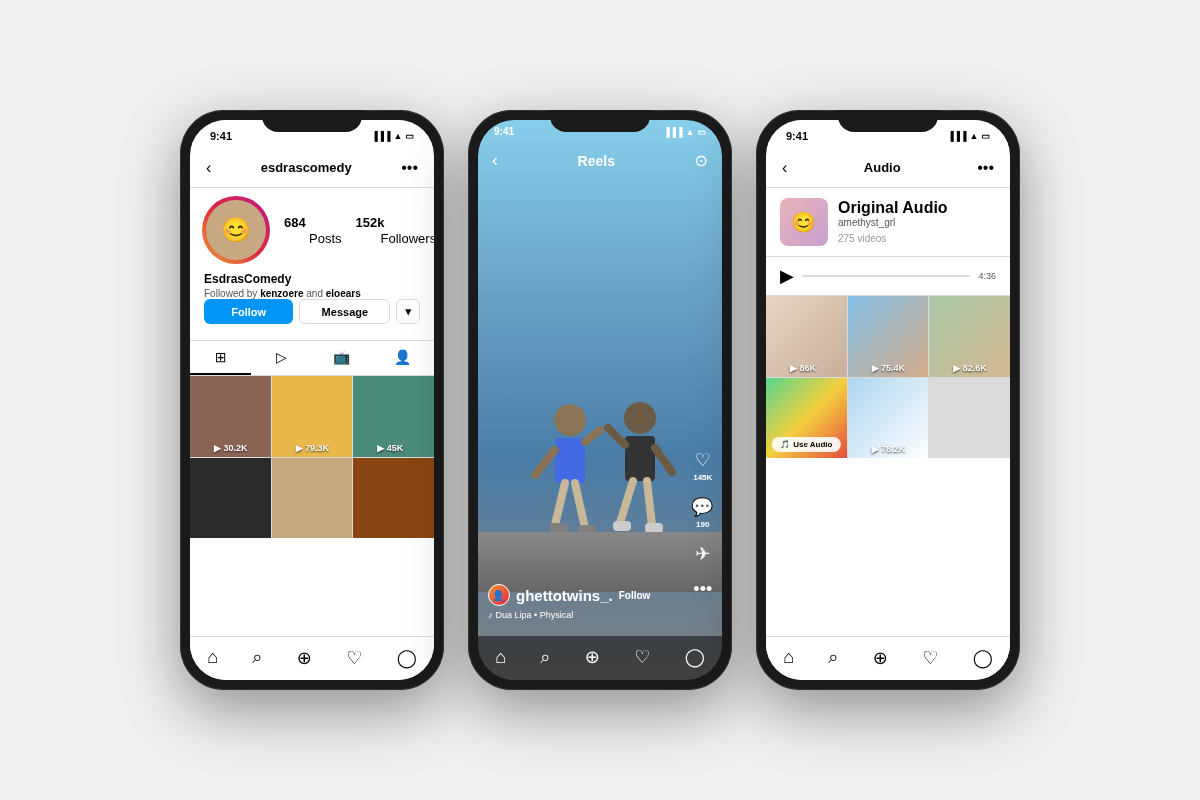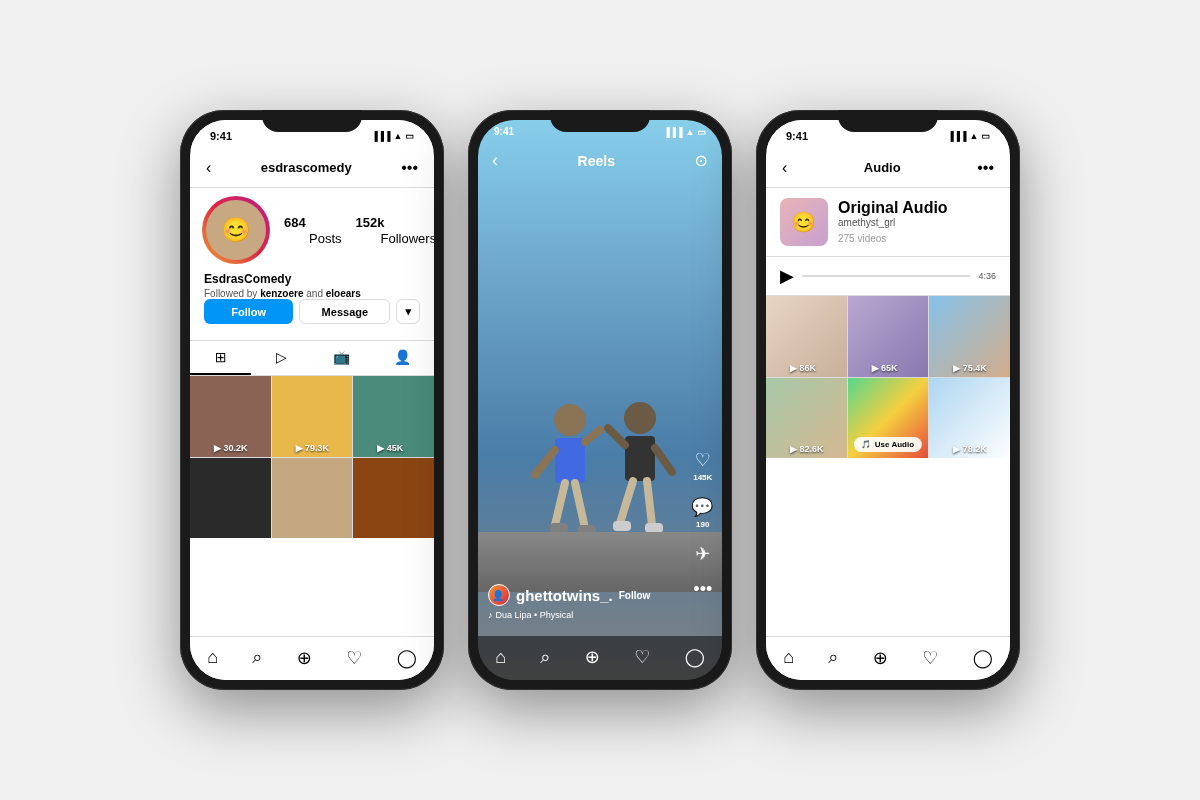--- a/index.html
+++ b/index.html
@@ -753,23 +753,20 @@
         <div class="audio-player">
           <span class="play-btn">▶</span>
           <div class="audio-progress"></div>
           <span class="audio-time">4:36</span>
         </div>
 
         <div class="audio-grid">
           <div class="audio-cell" style="background:linear-gradient(135deg,#E8D5C4,#C8B09A);">
             <div class="grid-cell-overlay">▶ 86K</div>
           </div>
-          <div class="audio-cell" style="background:linear-gradient(135deg,#B8A8D0,#8878B0);">
-            <div class="grid-cell-overlay">▶ 65K</div>
-          </div>
           <div class="audio-cell" style="background:linear-gradient(135deg,#85C1E9,#D4AC8A);">
             <div class="grid-cell-overlay">▶ 75.4K</div>
           </div>
           <div class="audio-cell" style="background:linear-gradient(135deg,#A8C8A8,#D4B890);">
             <div class="grid-cell-overlay">▶ 82.6K</div>
           </div>
           <div class="audio-cell" style="background:linear-gradient(135deg,#58D68D,#F4D03F,#E74C3C);">
             <div class="use-audio-badge">
               <span>🎵</span>
               <span>Use Audio</span>

